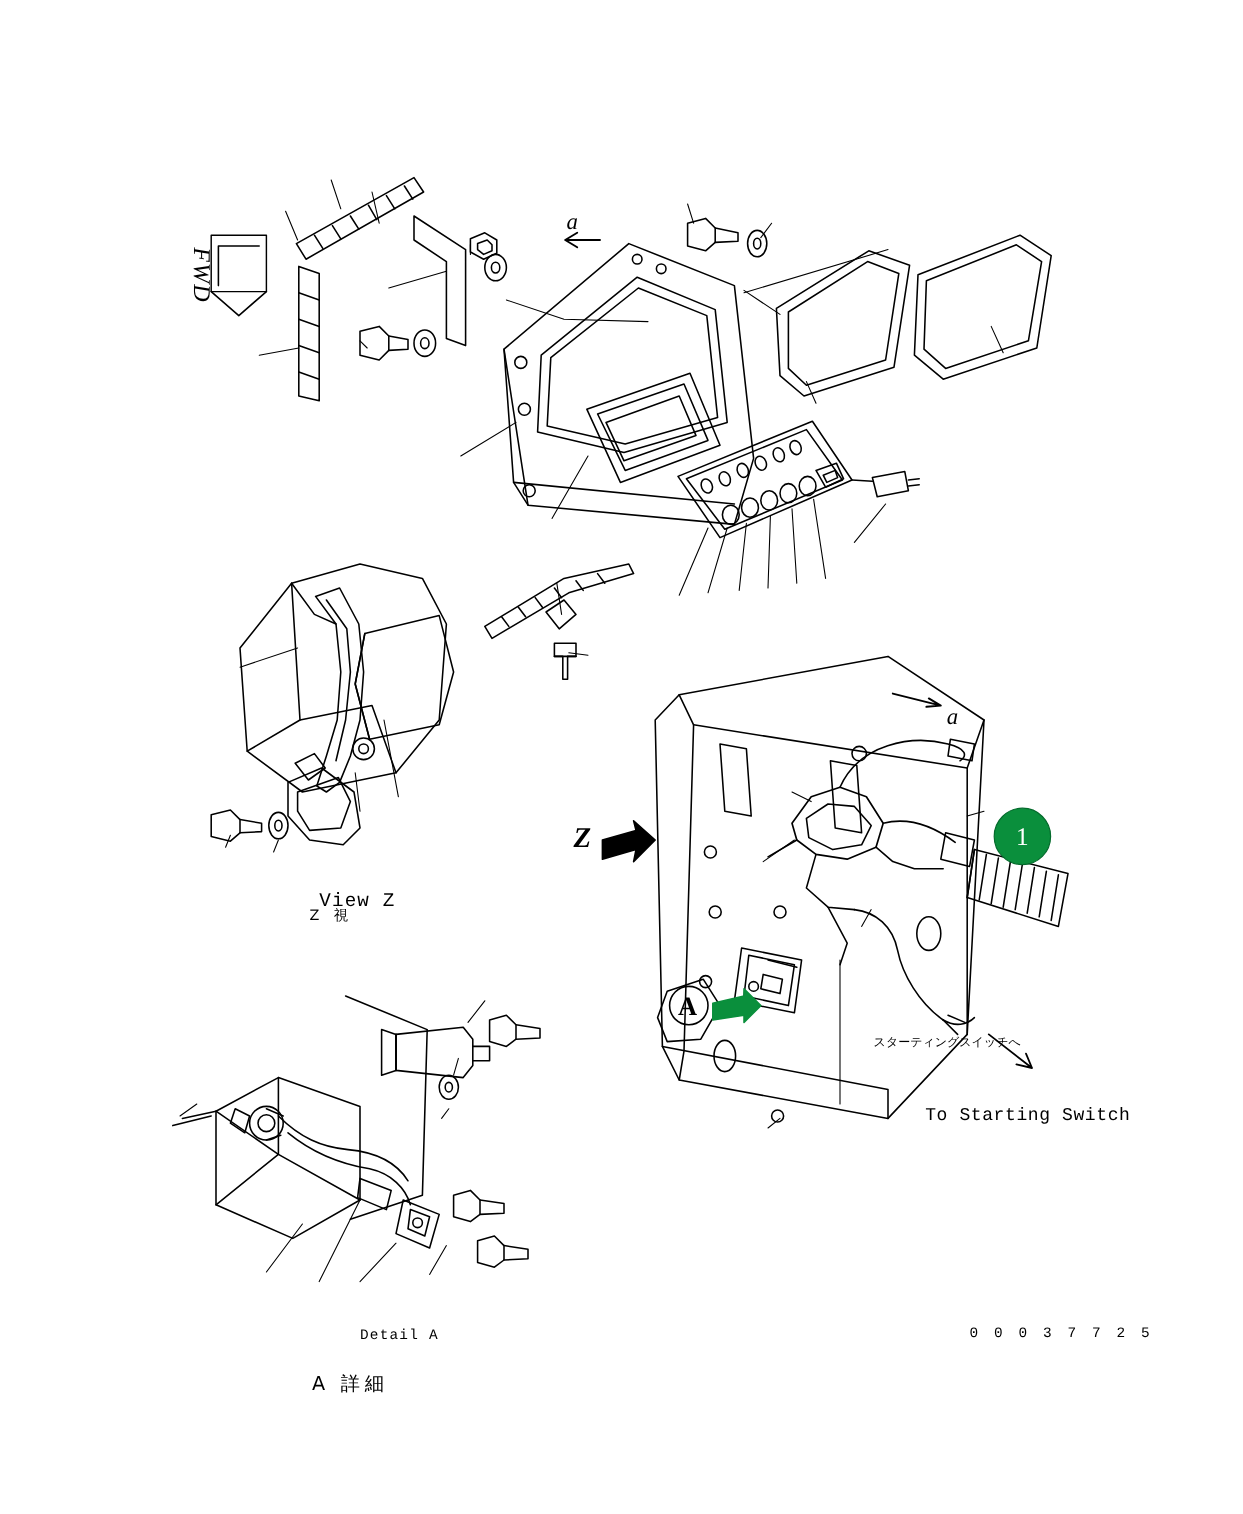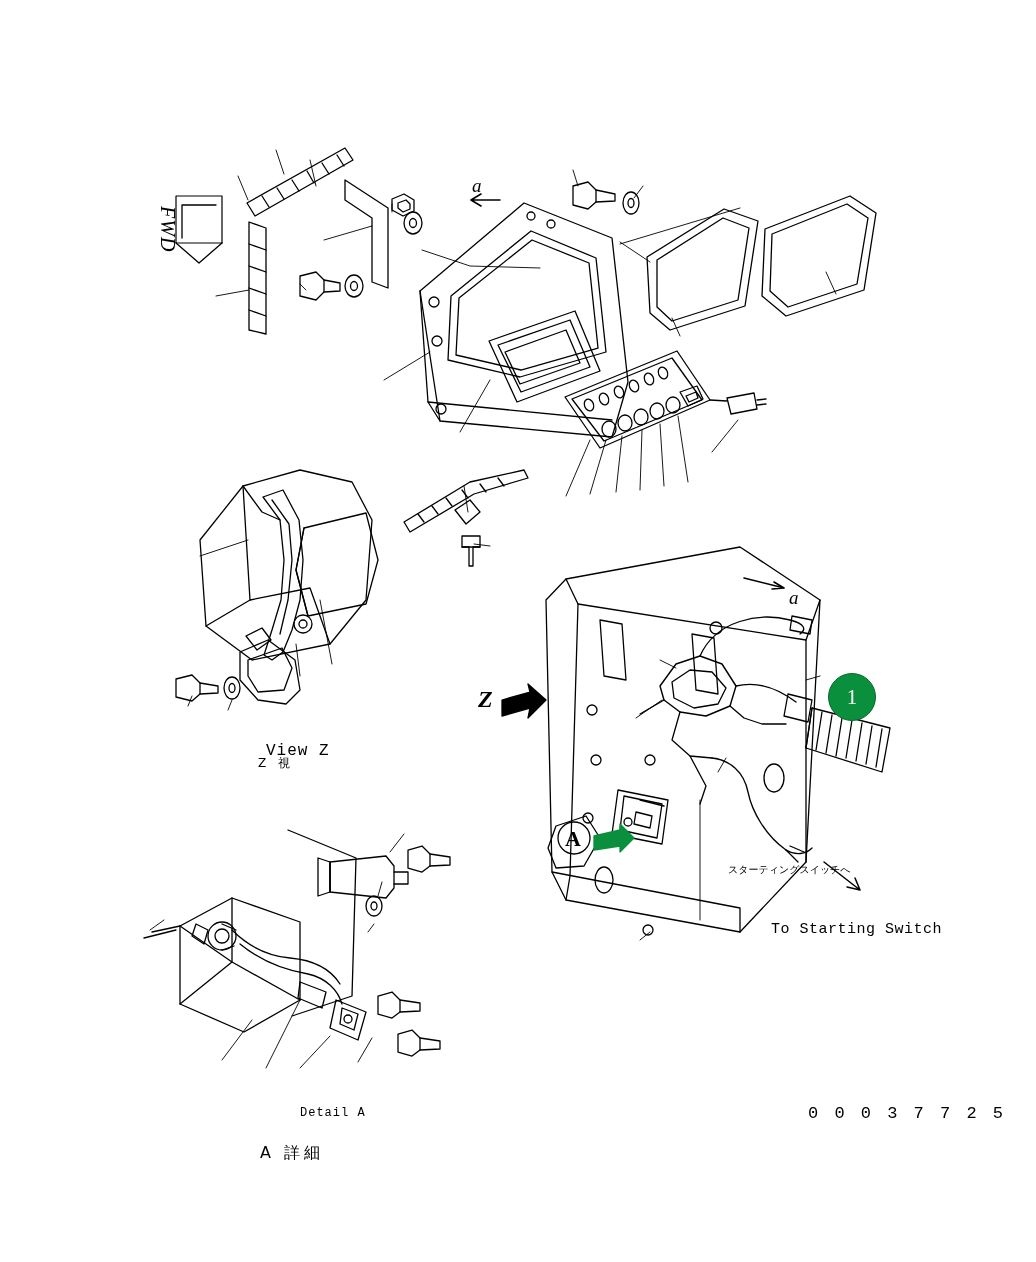--- a/index.html
+++ b/index.html
@@ -50,21 +50,21 @@
   }
   .viewmark {
     position: absolute;
     font-family: "Liberation Serif", serif;
     font-style: italic;
   }
   .partnum {
     position: absolute;
     font-family: "Liberation Mono", monospace;
     letter-spacing: 3px;
-    font-size: 17px;
+    font-size: 12px;
     color: #000000;
   }
 </style>
 </head>
 <body>
 
 <div id="page">
 
   <svg id="diagram-svg" viewBox="0 0 1036 1262">
     <g fill="none" stroke="#000000" stroke-width="1.3" stroke-linejoin="round" stroke-linecap="round">

